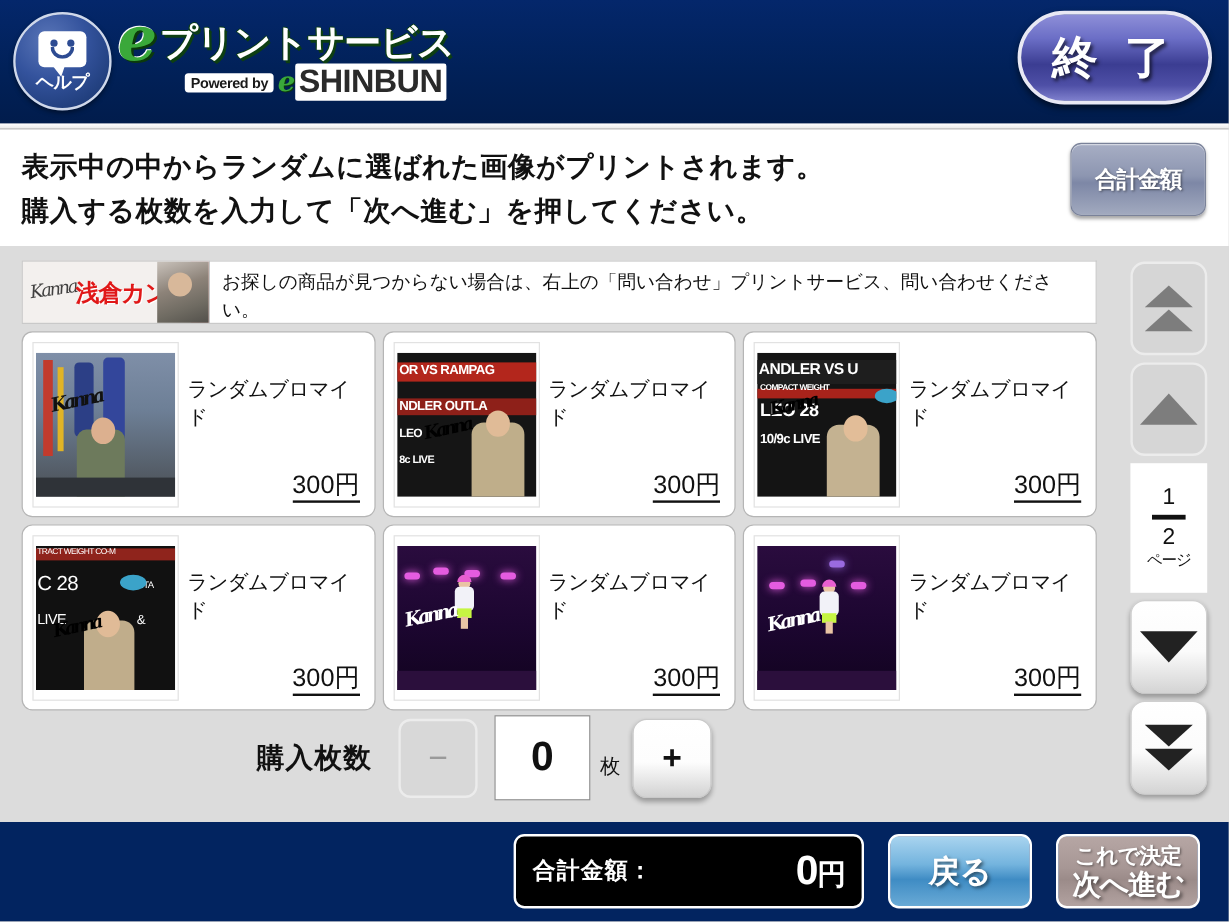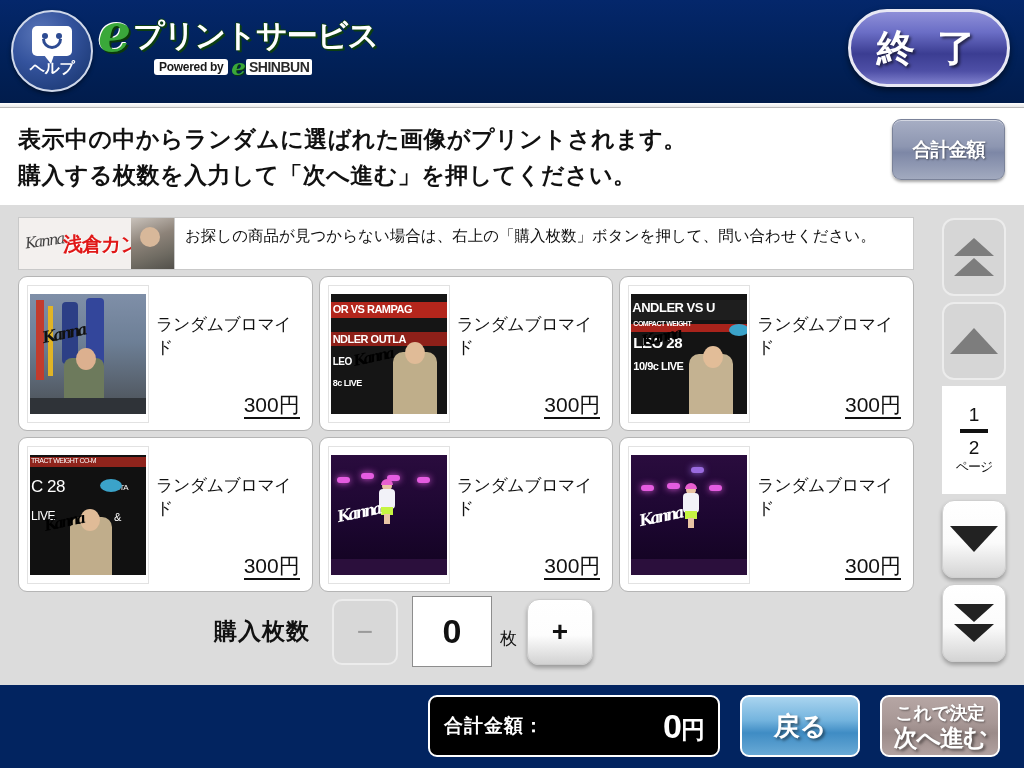--- a/index.html
+++ b/index.html
@@ -64,21 +64,21 @@
   .powered {
     background: #fff; color: #1a1a1a; font-size: 12px; font-weight: bold;
     padding: 1px 5px; border-radius: 3px; letter-spacing: -.3px;
   }
   .shinbun-e {
     font-family: "DejaVu Serif", serif; font-style: italic; font-weight: bold;
     font-size: 23px; color: #3aa83a; margin-left: 3px;
     text-shadow: 1px 1px 0 #0b3a0b;
   }
   .shinbun {
-    font-size: 14px; font-weight: bold; color: #2a2a2a; letter-spacing: -.5px;
+    font-size: 27px; font-weight: bold; color: #2a2a2a; letter-spacing: -.5px;
     background: #fff; padding: 0 3px; border-radius: 2px;
   }
 
   .exit-btn {
     position: absolute; right: 14px; top: 9px; width: 162px; height: 78px;
     border-radius: 39px;
     background: linear-gradient(180deg, #8e8fd8 0%, #6b6ec6 28%, #3b3d92 58%, #4e4fa6 82%, #7f80cd 100%);
     border: 3px solid #e8e8f4;
     box-shadow: 0 3px 6px rgba(0,0,0,.55);
     display: flex; align-items: center; justify-content: center;
@@ -340,21 +340,21 @@
 
   <div class="main">
 
     <div class="notice-row">
       <div class="notice-thumb">
         <div class="nt-strip"></div>
         <div class="nt-sign">Kanna</div>
         <div class="nt-name">浅倉カンナ</div>
         <div class="nt-photo"></div>
       </div>
-      <div class="notice-text">お探しの商品が見つからない場合は、右上の「購入枚数」ボタンを押して、問い合わせください。</div>
+      <div class="notice-text">お探しの商品が見つからない場合は、右上の「問い合わせ」プリントサービス、問い合わせください。</div>
     </div>
 
     <div class="grid">
 
       <div class="grid-row">
 
         <div class="card">
           <div class="card-thumb">
             <div class="card-img">
                 <div class="ph p1">

